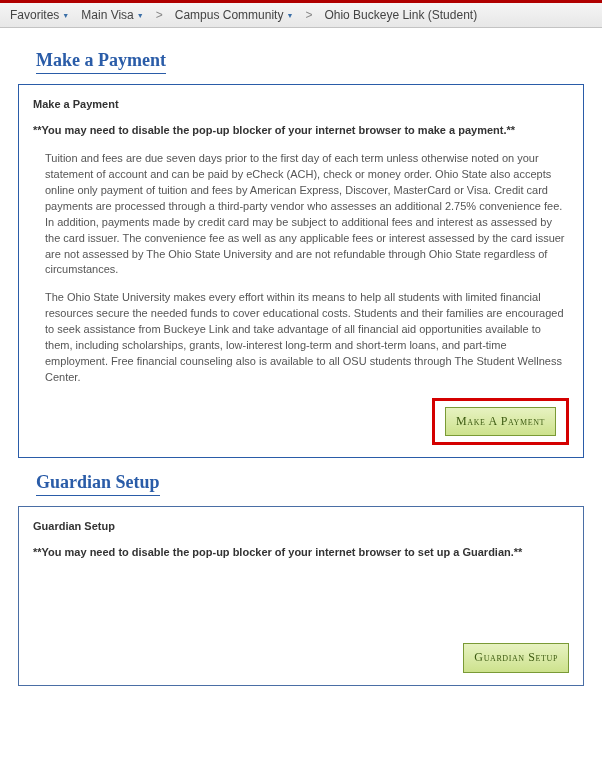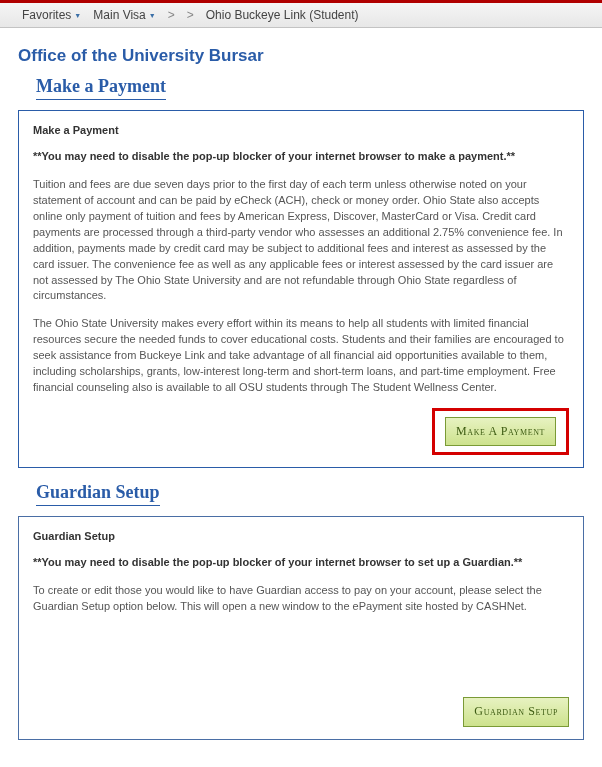--- a/index.html
+++ b/index.html
@@ -9,21 +9,21 @@
     font-family: Arial, Verdana, sans-serif;
     font-size: 11px;
     color: #333;
     background: #fff;
     width: 602px;
   }
   .topbar {
     border-top: 3px solid #b00000;
     border-bottom: 1px solid #c3c3c3;
     background: linear-gradient(#f5f5f5, #e7e7e7);
-    padding: 3px 18px;
+    padding: 3px 6px;
     font-size: 12px;
     color: #444;
     display: flex;
     align-items: center;
     gap: 4px;
   }
   .crumb {
     display: inline-flex;
     align-items: center;
     gap: 3px;
@@ -68,21 +68,21 @@
   .panel-title {
     font-weight: bold;
     color: #333;
     margin-bottom: 10px;
   }
   .popup-note {
     font-weight: bold;
     color: #333;
     margin: 0 0 12px 0;
   }
-  .para { margin: 0 0 12px 0; }
+  .para { margin: 0 0 12px 12px; }
   .btn-area {
     text-align: right;
     margin-top: 10px;
   }
   .action-btn {
     display: inline-block;
     background: linear-gradient(#e7f2c1, #cde28d);
     border: 1px solid #7a9a36;
     color: #3d5b12;
     font-family: Georgia, serif;
@@ -105,49 +105,51 @@
 <div class="topbar">
   <span class="crumb">
     <span>Favorites</span>
     <span class="arrow-dn">▼</span>
   </span>
   <span class="crumb">
     <span>Main Visa</span>
     <span class="arrow-dn">▼</span>
   </span>
   <span class="sep">&gt;</span>
+  <span class="crumb">
+    <span>Campus Community</span>
+    <span class="arrow-dn">▼</span>
+  </span>
   <span class="sep">&gt;</span>
   <span class="crumb">
     <span>Ohio Buckeye Link (Student)</span>
   </span>
 </div>
 
 <div class="content">
-  <div class="page-title">Office of the University Bursar</div>
 
   <div class="section-heading">Make a Payment</div>
 
   <div class="panel">
     <div class="panel-title">Make a Payment</div>
     <div class="popup-note">**You may need to disable the pop-up blocker of your internet browser to make a payment.**</div>
     <div class="para">Tuition and fees are due seven days prior to the first day of each term unless otherwise noted on your statement of account and can be paid by eCheck (ACH), check or money order. Ohio State also accepts online only payment of tuition and fees by American Express, Discover, MasterCard or Visa. Credit card payments are processed through a third-party vendor who assesses an additional 2.75% convenience fee. In addition, payments made by credit card may be subject to additional fees and interest as assessed by the card issuer. The convenience fee as well as any applicable fees or interest assessed by the card issuer are not assessed by The Ohio State University and are not refundable through Ohio State regardless of circumstances.</div>
     <div class="para">The Ohio State University makes every effort within its means to help all students with limited financial resources secure the needed funds to cover educational costs. Students and their families are encouraged to seek assistance from Buckeye Link and take advantage of all financial aid opportunities available to them, including scholarships, grants, low-interest long-term and short-term loans, and part-time employment. Free financial counseling also is available to all OSU students through The Student Wellness Center.</div>
     <div class="btn-area">
       <span class="highlight-box">
         <span class="action-btn">Make A Payment</span>
       </span>
     </div>
   </div>
 
   <div class="section-heading">Guardian Setup</div>
 
   <div class="panel guardian-panel">
     <div class="panel-title">Guardian Setup</div>
     <div class="popup-note">**You may need to disable the pop-up blocker of your internet browser to set up a Guardian.**</div>
-    <div class="para">To create or edit those you would like to have Guardian access to pay on your account, please select the Guardian Setup option below. This will open a new window to the ePayment site hosted by CASHNet.</div>
     <div style="height:60px"></div>
     <div class="btn-area">
       <span class="action-btn">Guardian Setup</span>
     </div>
   </div>
 
   
 </div>
 
 </body></html>

